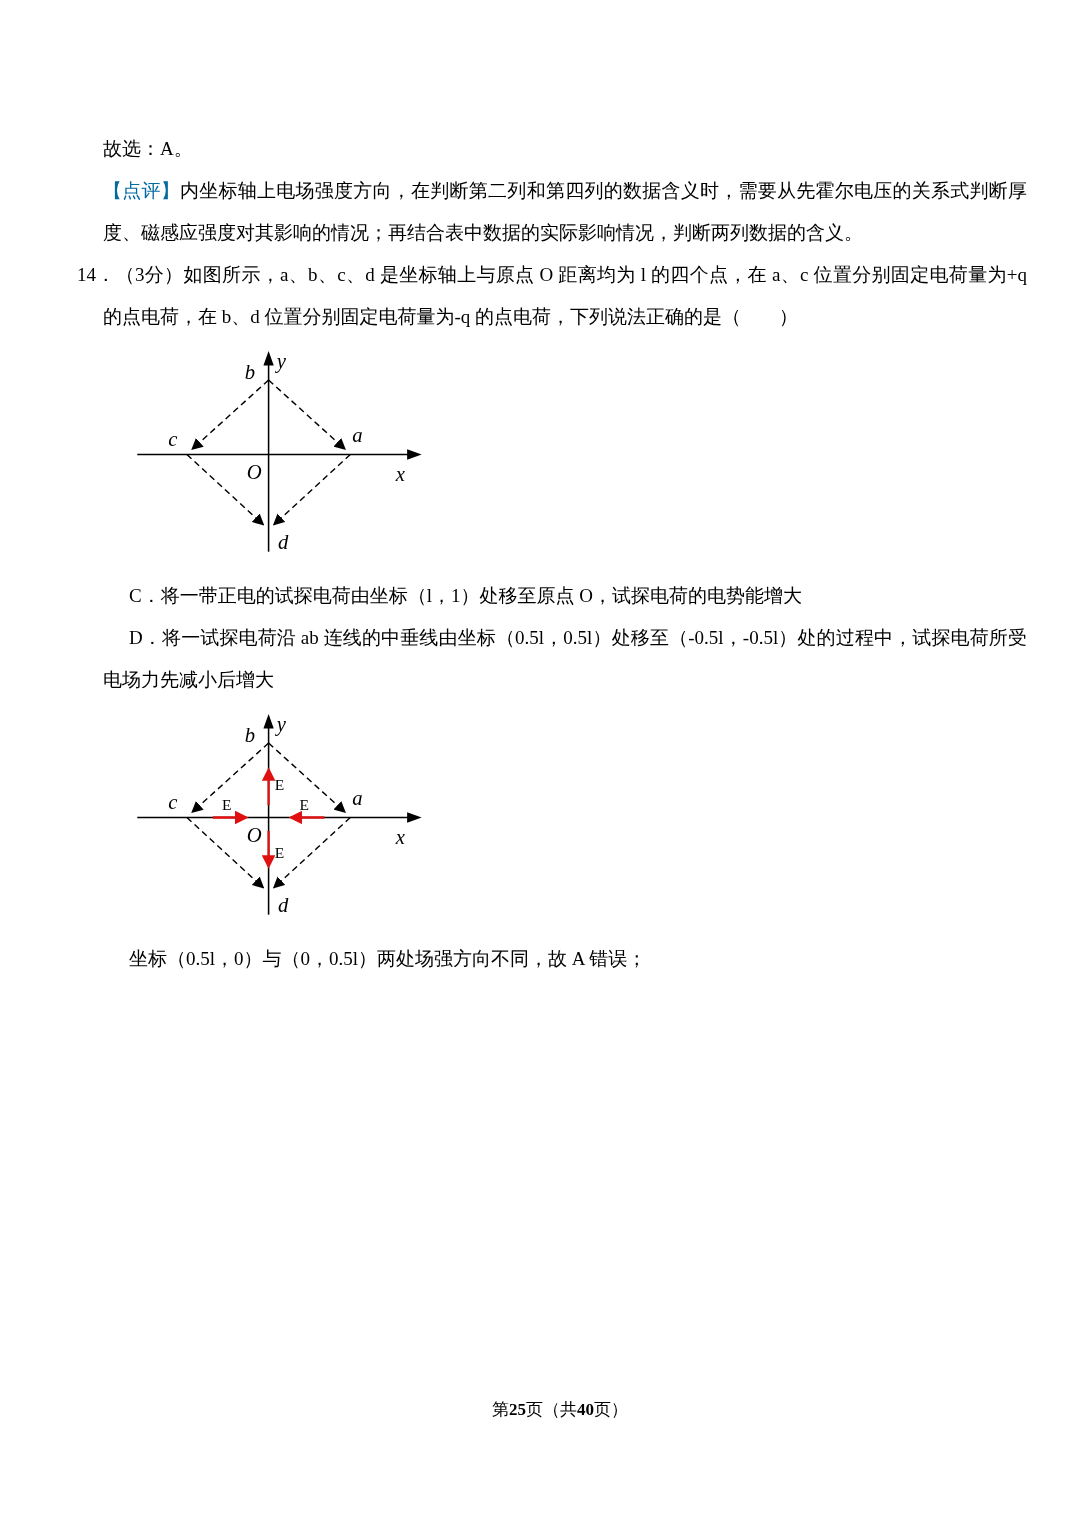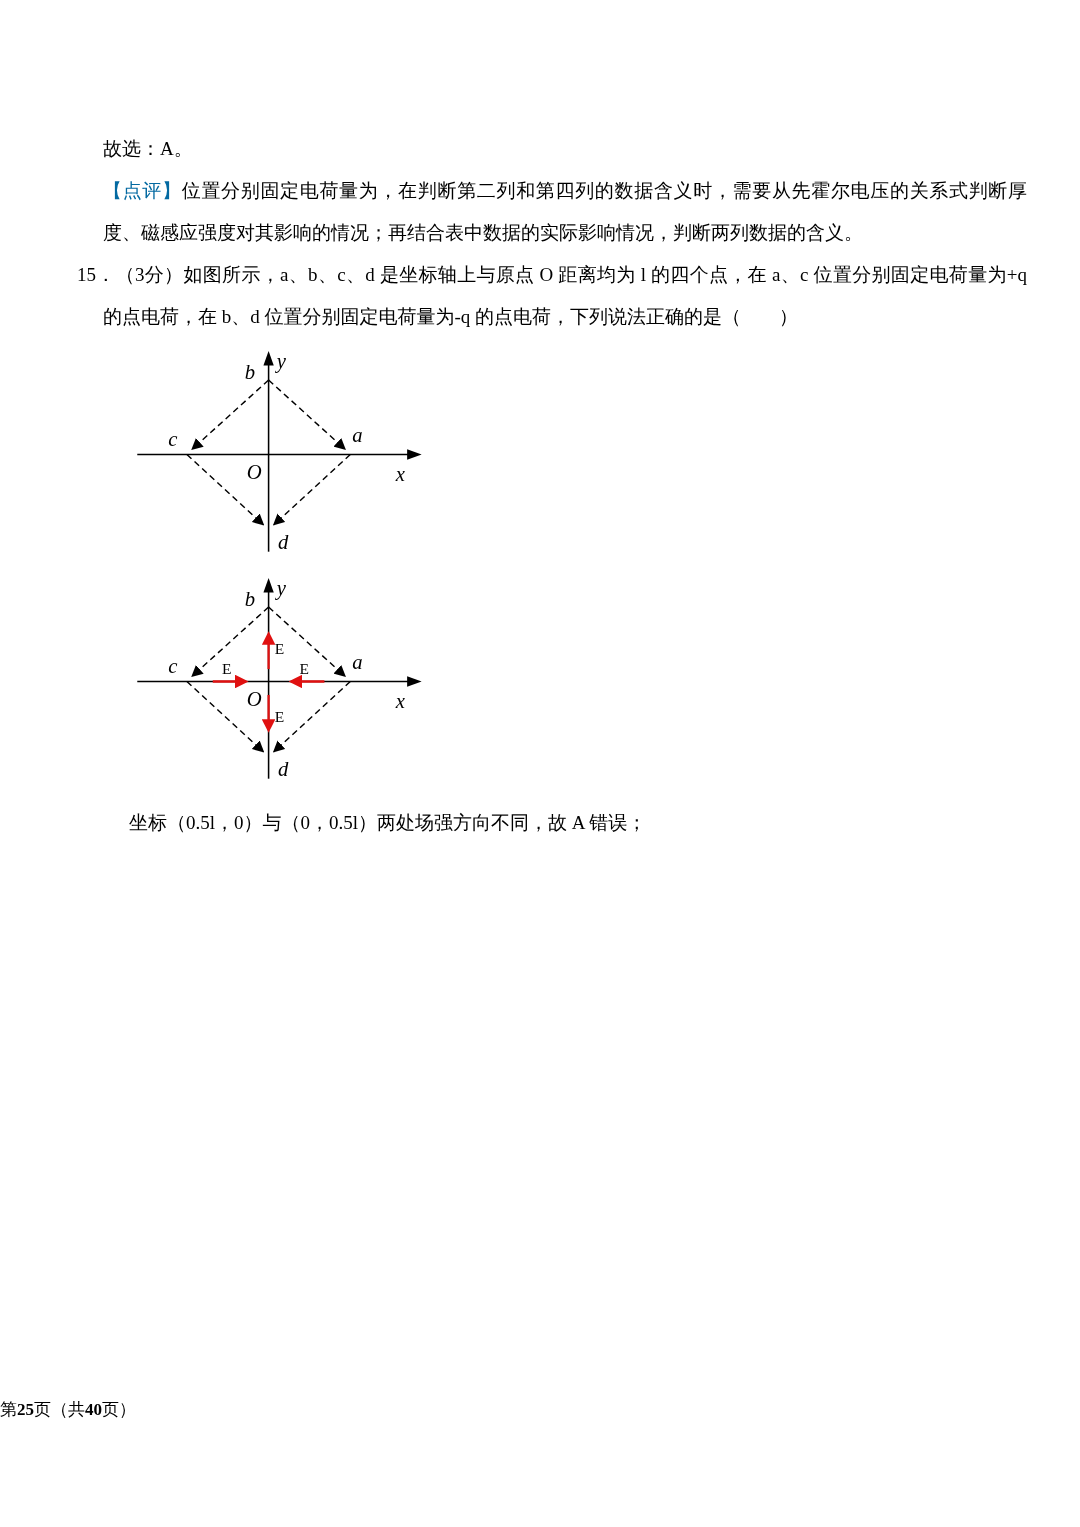--- a/index.html
+++ b/index.html
@@ -21,41 +21,42 @@
   p.para { margin: 0; }
   .block-indent { margin-left: 26px; }            
   .hang { margin-left: 26px; text-indent: -26px; } 
   .first-indent { text-indent: 26px; }             
   .tag { color: #0369a1; }
   figure.fig { margin: 10px 0 14px 28px; }
   .footer {
     position: absolute;
     left: 0; right: 0;
     top: 1398px;
-    text-align: left;
+    text-align: center;
     font-size: 17px;
     color: #000;
+    padding-left: 40px;
   }
   .footer b { font-weight: bold; }
   svg { display: block; }
   svg text { font-family: "Liberation Serif", "DejaVu Serif", serif; }
   .flbl text { font-style: italic; font-size: 20px; fill: #000; }
   .elbl text { font-style: normal; font-size: 15px; fill: #000; }
 </style>
 </head>
 <body>
 
 <div class="page">
   <main class="content">
 
     <p class="para block-indent">故选：A。</p>
 
-    <p class="para block-indent"><span class="tag">【点评】</span><span>位置分别固定电荷量为，在判断第二列和第四列的数据含义时，需要从先霍尔电压的关系式判断厚度、磁感应强度对其影响的情况；再结合表中数据的实际影响情况，判断两列数据的含义。</span></p>
+    <p class="para block-indent"><span class="tag">【点评】</span><span>内坐标轴上电场强度方向，在判断第二列和第四列的数据含义时，需要从先霍尔电压的关系式判断厚度、磁感应强度对其影响的情况；再结合表中数据的实际影响情况，判断两列数据的含义。</span></p>
 
-    <p class="para hang"><span>15．（3分）</span><span>如图所示，a、b、c、d 是坐标轴上与原点 O 距离均为 l 的四个点，在 a、c 位置分别固定电荷量为+q 的点电荷，在 b、d 位置分别固定电荷量为-q 的点电荷，下列说法正确的是（　　）</span></p>
+    <p class="para hang"><span>14．（3分）</span><span>如图所示，a、b、c、d 是坐标轴上与原点 O 距离均为 l 的四个点，在 a、c 位置分别固定电荷量为+q 的点电荷，在 b、d 位置分别固定电荷量为-q 的点电荷，下列说法正确的是（　　）</span></p>
 
     <figure class="fig">
       <svg width="300" height="213" viewBox="0 0 290 206">
         <defs>
           <marker id="ab1" viewBox="0 0 10 10" refX="9" refY="5" markerWidth="8" markerHeight="8" orient="auto">
             <path d="M0,0 L10,5 L0,10 Z" fill="#000"></path>
           </marker>
         </defs>
         <g stroke="#000" stroke-width="1.5">
           <line x1="6" y1="103" x2="270" y2="103"></line>
@@ -75,20 +76,22 @@
           <text x="214" y="91">a</text>
           <text x="36" y="95">c</text>
           <text x="112" y="127">O</text>
           <text x="256" y="129">x</text>
           <text x="142" y="194">d</text>
         </g>
       </svg>
     </figure>
 
     <div>
+      <p class="para first-indent"><span>C．</span><span>将一带正电的试探电荷由坐标（l，1）处移至原点 O，试探电荷的电势能增大</span></p>
+      <p class="para first-indent"><span>D．</span><span>将一试探电荷沿 ab 连线的中垂线由坐标（0.5l，0.5l）处移至（-0.5l，-0.5l）处的过程中，试探电荷所受电场力先减小后增大</span></p>
     </div>
 
 
 
     <figure class="fig">
       <svg width="300" height="213" viewBox="0 0 290 206">
         <defs>
           <marker id="ab2" viewBox="0 0 10 10" refX="9" refY="5" markerWidth="8" markerHeight="8" orient="auto">
             <path d="M0,0 L10,5 L0,10 Z" fill="#000"></path>
           </marker>

